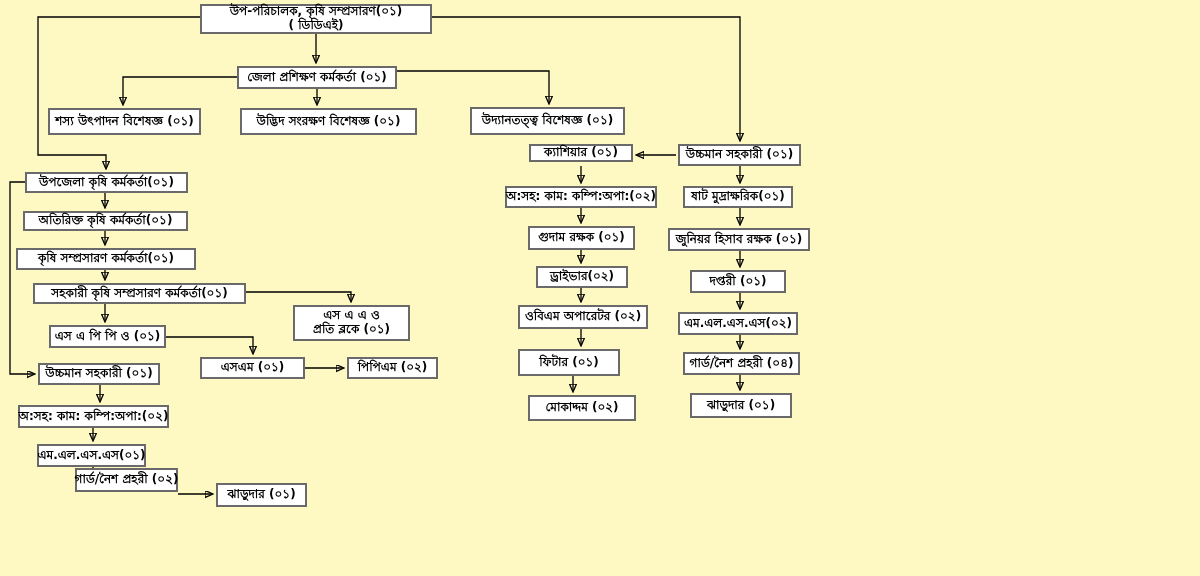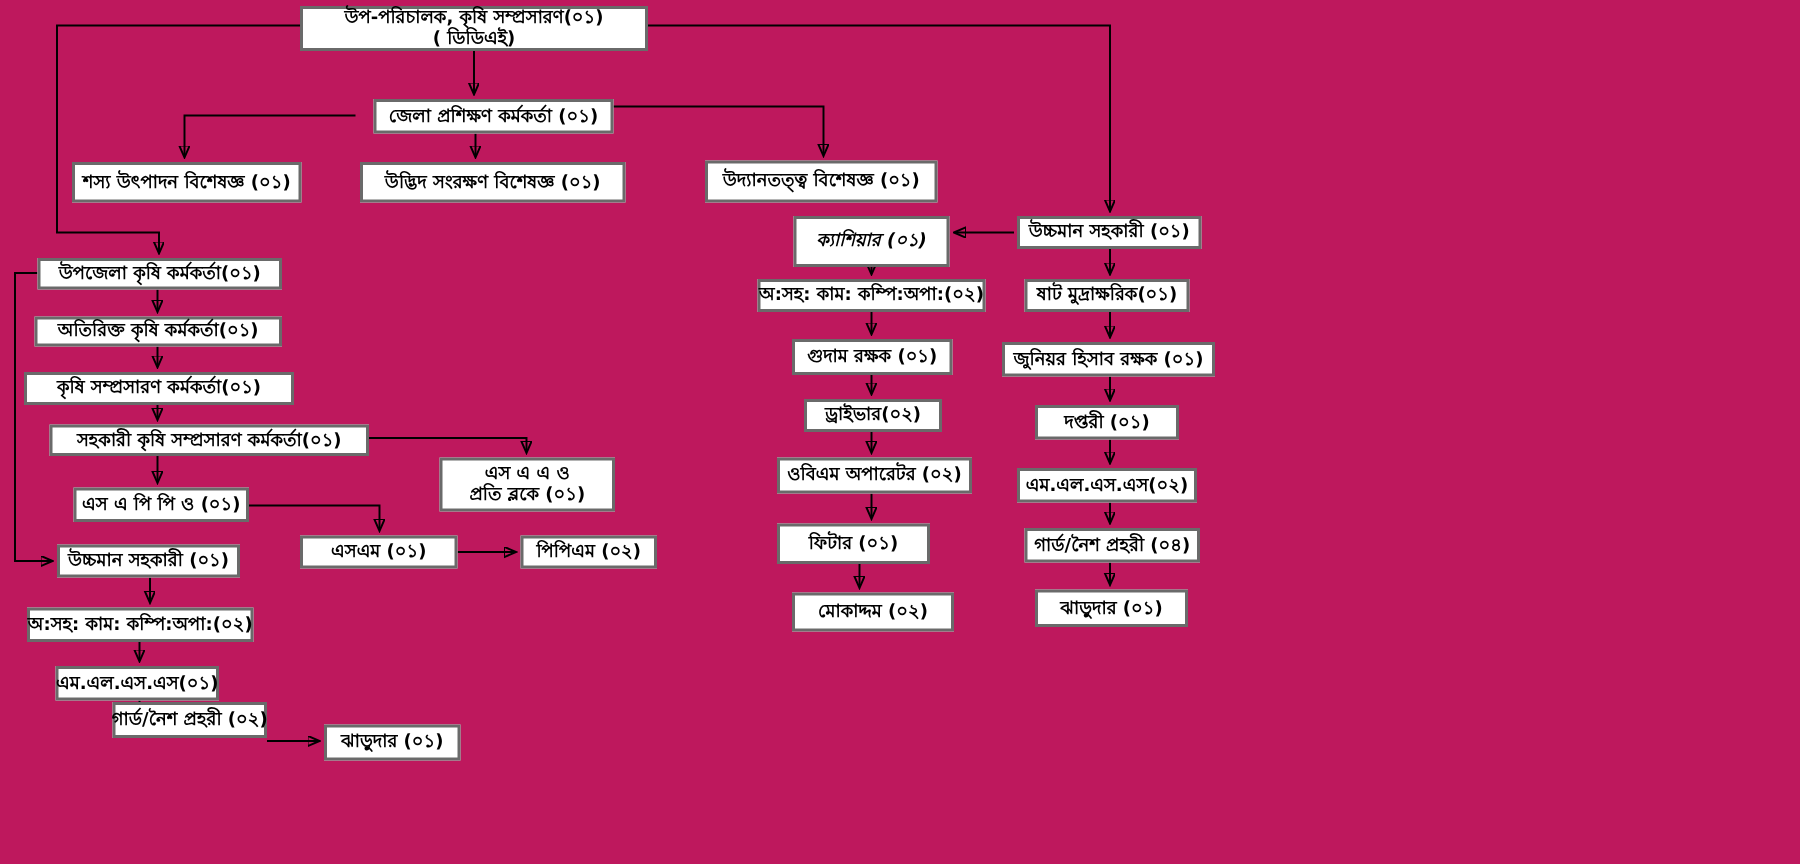--- a/index.html
+++ b/index.html
@@ -1,21 +1,21 @@
 <!DOCTYPE html>
 <html><head>
 <meta charset="utf-8">
 <style>
   html, body { margin: 0; padding: 0; }
   body { background: #ffffff; font-family: "DejaVu Sans", "Liberation Sans", sans-serif; }
   #canvas {
     position: relative;
     width: 1200px;
     height: 576px;
-    background: #be185d;
+    background: #fef9c3;
     overflow: hidden;
   }
   #edges {
     position: absolute;
     left: 0; top: 0;
     width: 1200px; height: 576px;
     z-index: 1;
   }
   #edges path {
     fill: none;
@@ -84,27 +84,27 @@
     <path d="M93,428 L93,440" marker-end="url(#arrow)"></path>
     <path d="M93,467 L93,478" marker-end="url(#arrow)"></path>
     <path d="M178,494 L212,494" marker-end="url(#arrow)"></path>
   </svg>
 
   <div class="node" style="left:200px; top:4px; width:232px; height:30px;">
     <span class="ln">উপ-পরিচালক, কৃষি সম্প্রসারণ(০১)</span>
     <span class="ln">( ডিডিএই)</span>
   </div>
 
-  <div class="node" style="left:237px; top:66px; width:160px; height:23px;margin-left:12px;">জেলা প্রশিক্ষণ কর্মকর্তা (০১)</div>
+  <div class="node" style="left:237px; top:66px; width:160px; height:23px;">জেলা প্রশিক্ষণ কর্মকর্তা (০১)</div>
 
   <div class="node" style="left:48px; top:108px; width:153px; height:27px;">শস্য উৎপাদন বিশেষজ্ঞ (০১)</div>
   <div class="node" style="left:240px; top:108px; width:177px; height:27px;">উদ্ভিদ সংরক্ষণ বিশেষজ্ঞ (০১)</div>
   <div class="node" style="left:470px; top:107px; width:155px; height:28px;">উদ্যানতত্ত্ব বিশেষজ্ঞ (০১)</div>
 
-  <div class="node" style="left:529px; top:144px; width:104px; height:34px;font-style:italic;">ক্যাশিয়ার (০১)</div>
+  <div class="node" style="left:529px; top:144px; width:104px; height:18px;">ক্যাশিয়ার (০১)</div>
   <div class="node" style="left:678px; top:144px; width:123px; height:22px;">উচ্চমান সহকারী (০১)</div>
 
   <div class="node" style="left:25px; top:172px; width:163px; height:21px;">উপজেলা কৃষি কর্মকর্তা(০১)</div>
   <div class="node" style="left:23px; top:211px; width:165px; height:20px;">অতিরিক্ত কৃষি কর্মকর্তা(০১)</div>
   <div class="node" style="left:16px; top:248px; width:180px; height:22px;">কৃষি সম্প্রসারণ কর্মকর্তা(০১)</div>
   <div class="node" style="left:33px; top:283px; width:213px; height:21px;">সহকারী কৃষি সম্প্রসারণ কর্মকর্তা(০১)</div>
 
   <div class="node" style="left:293px; top:305px; width:117px; height:36px;">
     <span class="ln">এস এ এ ও</span>
     <span class="ln">প্রতি ব্লকে (০১)</span>

